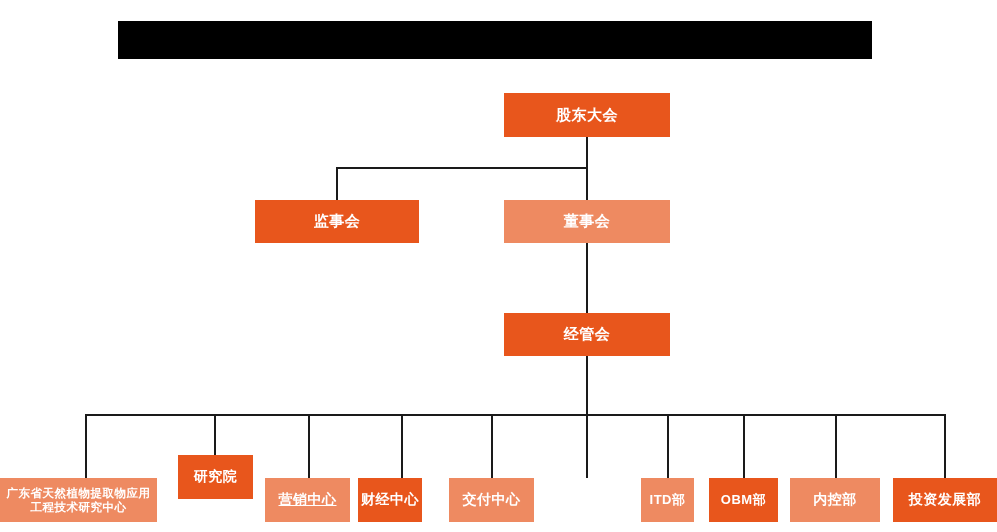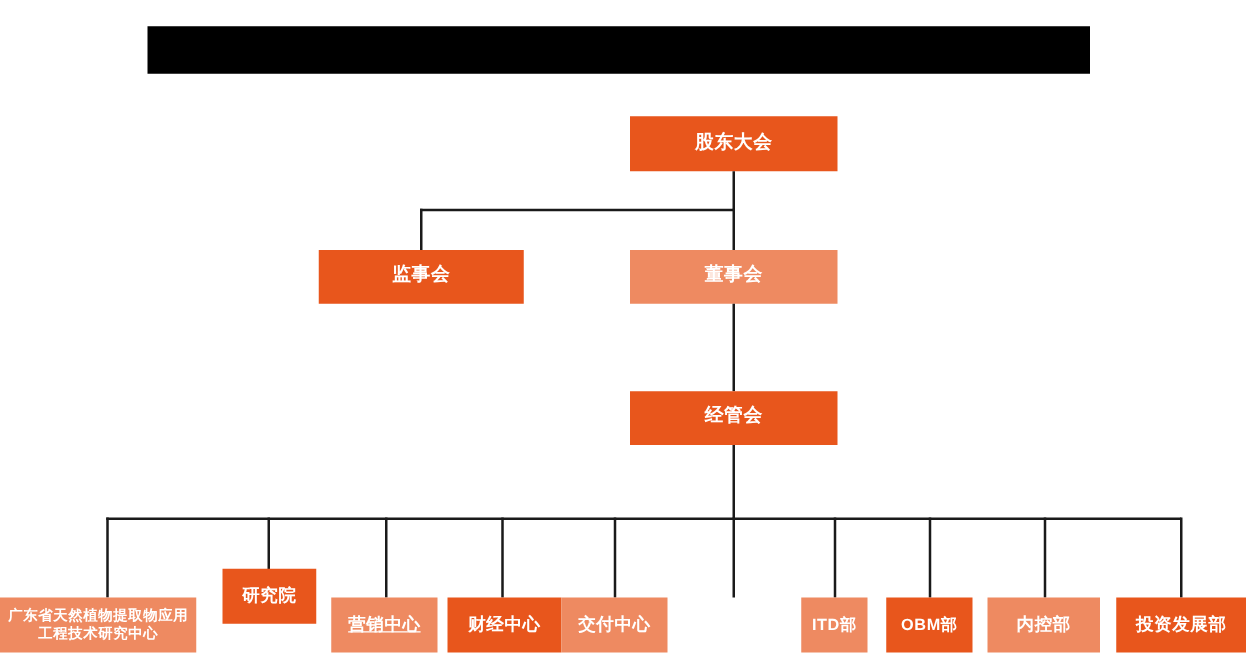--- a/index.html
+++ b/index.html
@@ -28,21 +28,21 @@
     text-align: center;
     color: #ffffff;
     font-weight: bold;
     line-height: 1.25;
     letter-spacing: 0.5px;
     -webkit-font-smoothing: antialiased;
   }
   .node.primary  { background: #E8561C; }
   .node.secondary{ background: #EE8A61; }
 
-  .node-lg  { font-size: 15px; font-family: Liberation Mono, monospace; }
+  .node-lg  { font-size: 15px; }
   .node-md  { font-size: 14px; }
   .node-sm  { font-size: 13px; }
   .node-xs  { font-size: 11.5px; }
 
   .connector {
     position: absolute;
     background: #1a1a1a;
   }
   .connector.v { width: 2px; }
   .connector.h { height: 2px; }
@@ -86,21 +86,21 @@
   <div class="connector v" style="left:743px; top:414px; height:64px;"></div>
   <div class="connector v" style="left:835px; top:414px; height:64px;"></div>
   <div class="connector v" style="left:944px; top:414px; height:64px;"></div>
 
   <div class="node secondary node-xs" style="left:0px; top:478px; width:157px; height:44px; padding:0 6px;">广东省天然植物提取物应用工程技术研究中心</div>
 
   <div class="node primary node-md" style="left:178px; top:455px; width:75px; height:44px;">研究院</div>
 
   <div class="node secondary node-md" style="left:265px; top:478px; width:85px; height:44px;text-decoration:underline;">营销中心</div>
 
-  <div class="node primary node-md" style="left:358px; top:478px; width:91px; height:44px;text-align:center;">财经中心</div>
+  <div class="node primary node-md" style="left:358px; top:478px; width:64px; height:44px;text-align:center;">财经中心</div>
 
   <div class="node secondary node-md" style="left:449px; top:478px; width:85px; height:44px;">交付中心</div>
 
 
   <div class="node secondary node-sm" style="left:641px; top:478px; width:53px; height:44px;">ITD部</div>
 
   <div class="node primary node-sm" style="left:709px; top:478px; width:69px; height:44px;">OBM部</div>
 
   <div class="node secondary node-md" style="left:790px; top:478px; width:90px; height:44px;">内控部</div>
 

